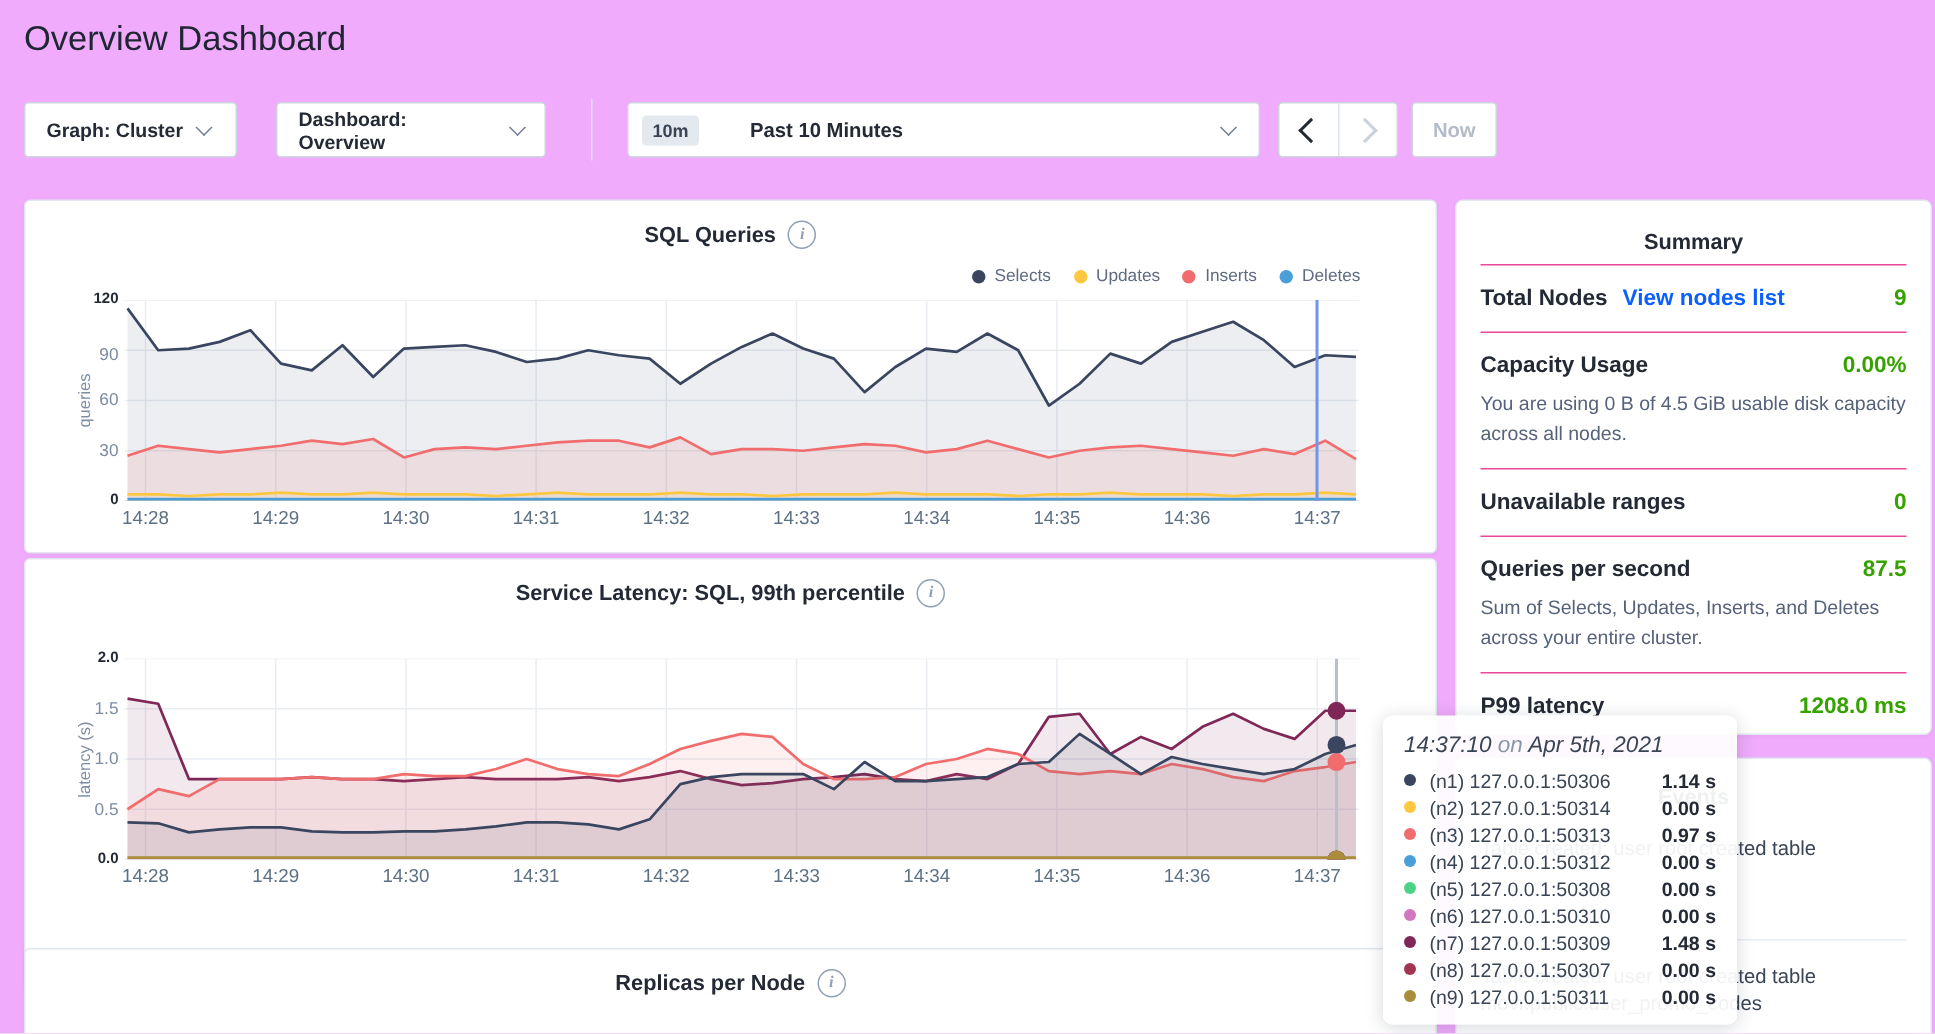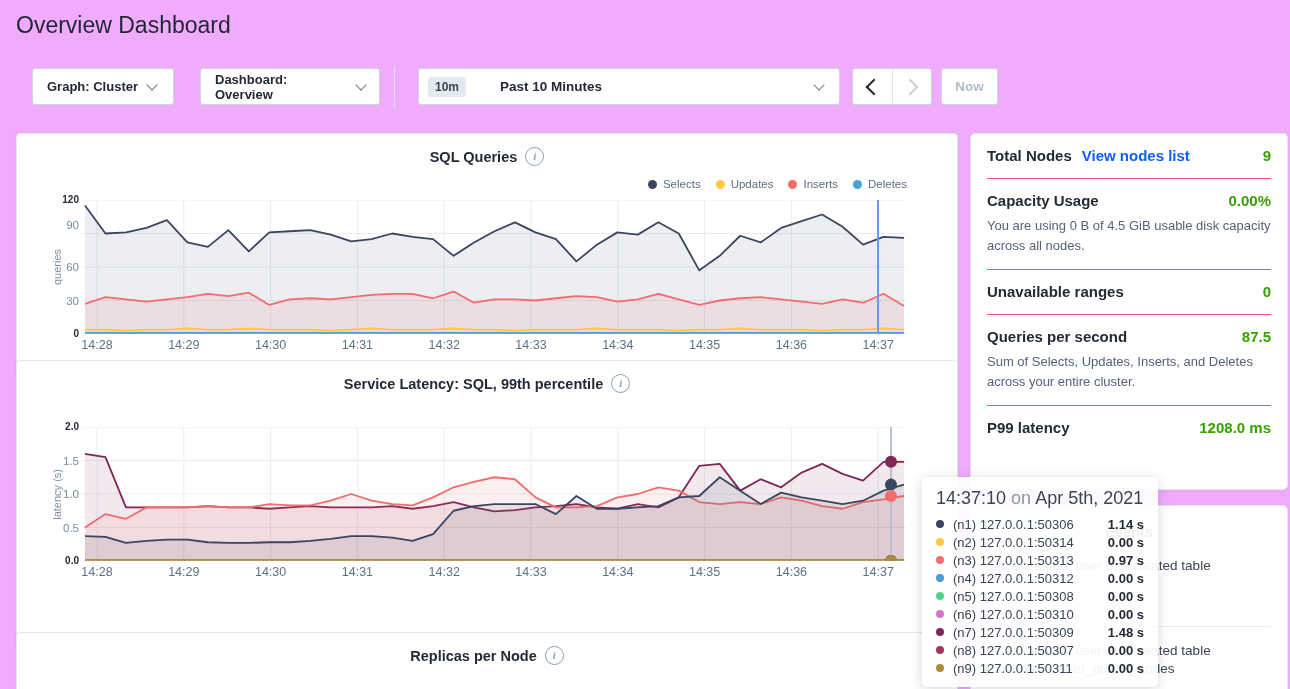--- a/index.html
+++ b/index.html
@@ -3,21 +3,21 @@
 <meta charset="utf-8">
 <style>
   html,body{margin:0;padding:0;background:#eef1f5;}
   .page{position:relative;width:1290px;height:689px;overflow:hidden;background:#f0abfc;
         font-family:"Liberation Sans",sans-serif;color:#242a35;}
   .page-title{position:absolute;left:16px;top:12px;font-size:23px;font-weight:500;color:#1f2533;}
 
   
   .btnish{background:#fff;border:1px solid #cdd5de;border-radius:3px;box-sizing:border-box;
           display:flex;align-items:center;cursor:pointer;}
-  .dd{position:absolute;top:68px;height:37px;padding:0 14px;font-size:13px;font-weight:bold;color:#242a35;gap:10px;margin-left:16px;}
+  .dd{position:absolute;top:68px;height:37px;padding:0 14px;font-size:13px;font-weight:bold;color:#242a35;gap:10px;}
   #dd-graph{left:16px;width:142px;}
   #dd-dash{left:184px;width:180px;}
   .chev-sm{width:7px;height:7px;border-right:1.6px solid #6f7e92;border-bottom:1.6px solid #6f7e92;
            transform:rotate(45deg);margin-top:-3px;flex:none;}
   .vdivider{position:absolute;left:394px;top:66px;width:1px;height:41px;background:#dde3ea;}
   .timepicker{position:absolute;left:418px;top:68px;width:422px;height:37px;}
   .time-badge{background:#e4e9f0;border-radius:3px;font-size:12px;font-weight:bold;color:#394455;
               padding:3px 7px;margin-left:9px;}
   .time-label{font-size:13.5px;font-weight:bold;margin-left:14px;padding-left:20px;}
   .timepicker .chev-sm{margin-left:auto;margin-right:16px;}
@@ -28,21 +28,21 @@
             transform:rotate(45deg);margin-left:4px;}
   .arr-right{width:10px;height:10px;border-right:2.6px solid #c9d1da;border-top:2.6px solid #c9d1da;
              transform:rotate(45deg);margin-right:4px;}
   .nowbtn{position:absolute;left:941px;top:68px;width:57px;height:37px;justify-content:center;
           font-size:13.5px;font-weight:bold;color:#b3bcc8;}
 
   
   .panel{position:absolute;background:#fff;border:1px solid #e2e7ee;border-radius:4px;
          box-shadow:0 1px 3px rgba(56,76,105,0.05);box-sizing:border-box;}
   #panel-sql{left:16px;top:133px;width:942px;height:236px;}
-  #panel-lat{left:16px;top:360px;width:942px;height:285px;}
+  #panel-lat{left:16px;top:372px;width:942px;height:285px;}
   #panel-rep{left:16px;top:632px;width:942px;height:120px;}
   .panel-title{display:flex;justify-content:center;align-items:center;gap:8px;padding-top:13px;
                font-size:14.5px;font-weight:bold;color:#242a35;}
   .info-icon{width:17px;height:17px;border:1px solid #90a0b4;border-radius:50%;color:#90a0b4;
              font-size:11px;line-height:16px;text-align:center;font-style:italic;
              font-family:"Liberation Serif",serif;flex:none;}
   .legend{position:absolute;right:50px;top:44px;display:flex;gap:15px;align-items:center;}
   .legend-item{display:flex;align-items:center;gap:6px;font-size:11.5px;color:#5f6c80;cursor:pointer;}
   .legend-dot{width:9px;height:9px;border-radius:50%;flex:none;}
   .chart-svg{position:absolute;left:66px;top:66px;width:823px;height:134px;display:block;}
@@ -70,21 +70,21 @@
   #card-events{left:970px;top:505px;width:318px;height:210px;}
   .ev-title{position:absolute;left:0;right:0;top:18px;text-align:center;font-size:14.5px;font-weight:bold;}
   .ev-line{position:absolute;left:16px;right:14px;font-size:13.5px;color:#394455;height:18px;line-height:18px;
            white-space:nowrap;overflow:hidden;}
   .ev-divider{position:absolute;left:16px;right:16px;top:120px;height:1px;background:#e8edf2;}
 
   
   .tooltip{position:absolute;left:922px;top:477px;width:236px;z-index:50;
            background:rgba(255,255,255,0.93);border-radius:6px;
            box-shadow:0 2px 12px rgba(25,40,60,0.18);padding:11px 0 10px;box-sizing:border-box;}
-  .tt-head{font-size:18px;color:#394455;padding:0 14px 6px;}
+  .tt-head{font-size:15px;color:#394455;padding:0 14px 6px;font-style:italic;}
   .tt-head .dim{color:#8b97a8;}
   .tt-row{display:flex;align-items:center;padding:1.5px 14px;font-size:13px;color:#394455;}
   .tt-dot{width:8px;height:8px;border-radius:50%;flex:none;margin-right:9px;}
   .tt-val{margin-left:auto;font-weight:bold;color:#242a35;}
 </style>
 </head>
 <body>
 
 <div class="page">
 
@@ -137,21 +137,21 @@
           <span>Deletes</span>
         </div>
       </div>
     <div class="ylab">
         <span>queries</span>
       </div>
     <div class="yaxis" id="sql-y">
         <div class="ytick strong" style="top: 127px;">0</div>
         <div class="ytick" style="top: 93.5px;">30</div>
         <div class="ytick" style="top: 60px;">60</div>
-        <div class="ytick" style="top: 18px;">90</div>
+        <div class="ytick" style="top: 30px;">90</div>
         <div class="ytick strong" style="top: -7px;">120</div>
       </div>
     <svg class="chart-svg" id="sql-svg" viewBox="0 0 823 134">
         <line x1="14" y1="0" x2="14" y2="134" stroke="#e9edf2" stroke-width="1"></line>
         <line x1="100.8" y1="0" x2="100.8" y2="134" stroke="#e9edf2" stroke-width="1"></line>
         <line x1="187.6" y1="0" x2="187.6" y2="134" stroke="#e9edf2" stroke-width="1"></line>
         <line x1="274.4" y1="0" x2="274.4" y2="134" stroke="#e9edf2" stroke-width="1"></line>
         <line x1="361.2" y1="0" x2="361.2" y2="134" stroke="#e9edf2" stroke-width="1"></line>
         <line x1="448" y1="0" x2="448" y2="134" stroke="#e9edf2" stroke-width="1"></line>
         <line x1="534.8" y1="0" x2="534.8" y2="134" stroke="#e9edf2" stroke-width="1"></line>
@@ -250,20 +250,21 @@
   </section>
 
   <section class="panel" id="panel-rep">
     <div class="panel-title">
       <span>Replicas per Node</span>
       <span class="info-icon">i</span>
     </div>
   </section>
 
   <aside class="card" id="card-summary">
+    <div class="card-title">Summary</div>
 
     <div class="sum-row">
       <div class="sum-head">
         <span class="sum-label">Total Nodes</span>
         <a class="sum-link">View nodes list</a>
         <span class="sum-value">9</span>
       </div>
     </div>
 
     <div class="sum-row">

